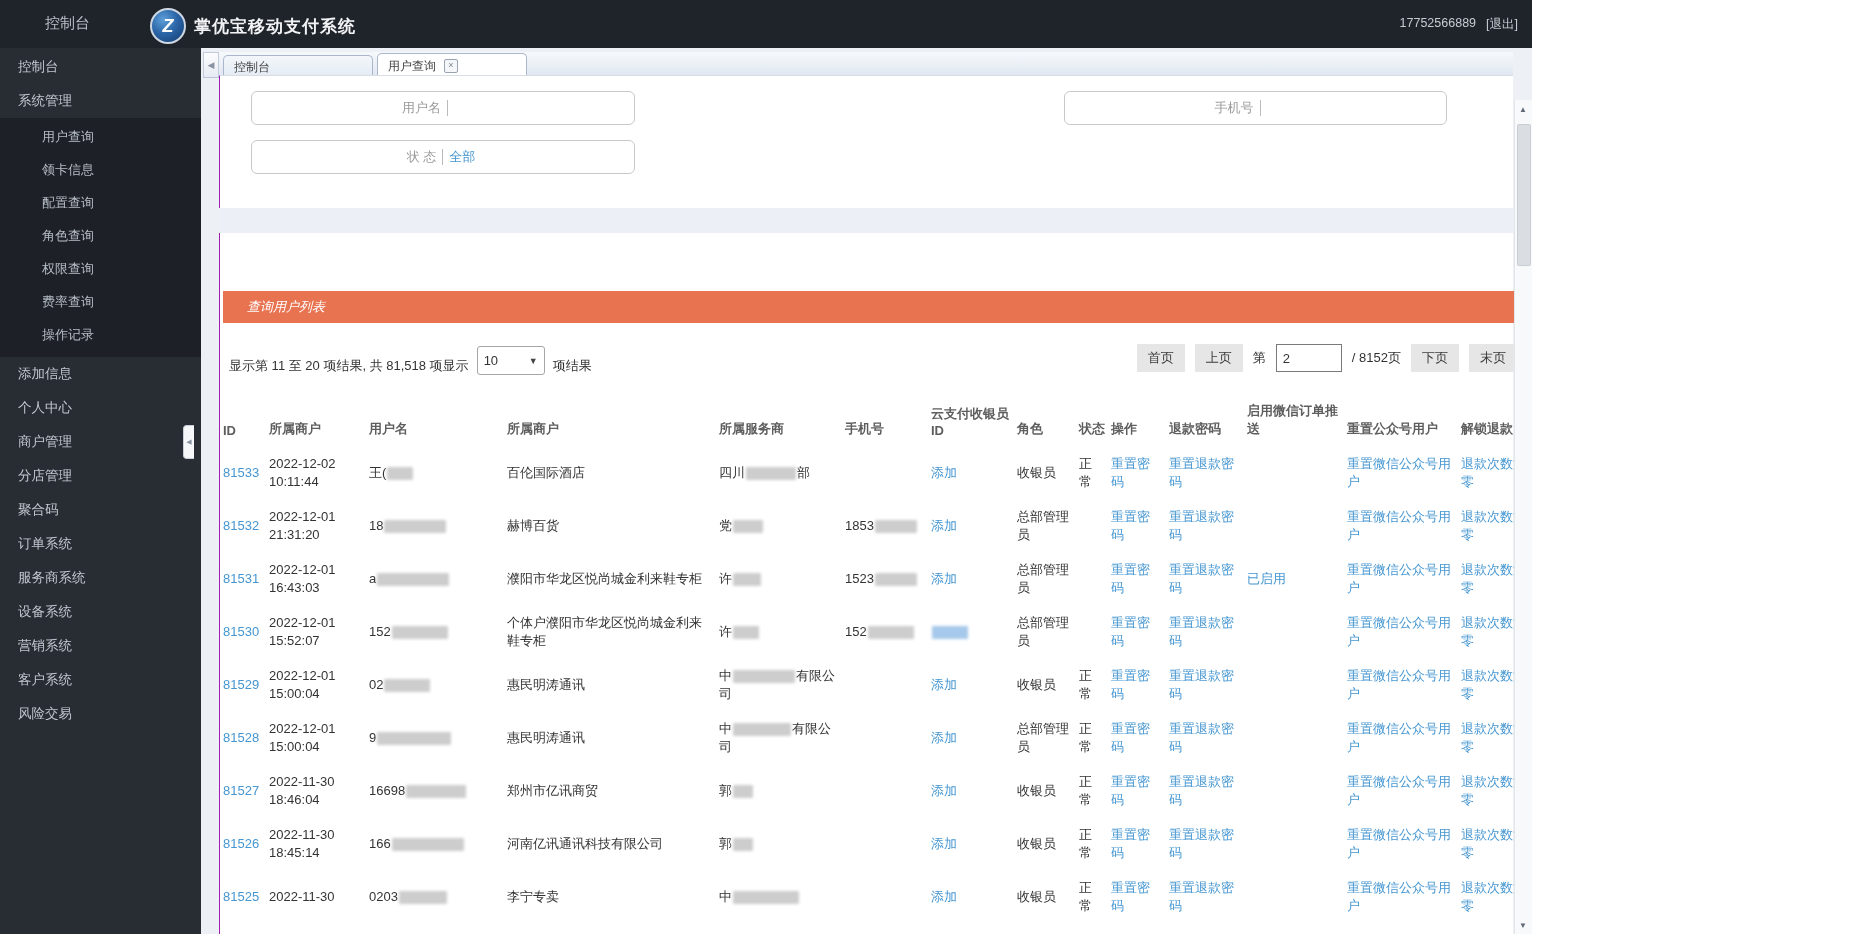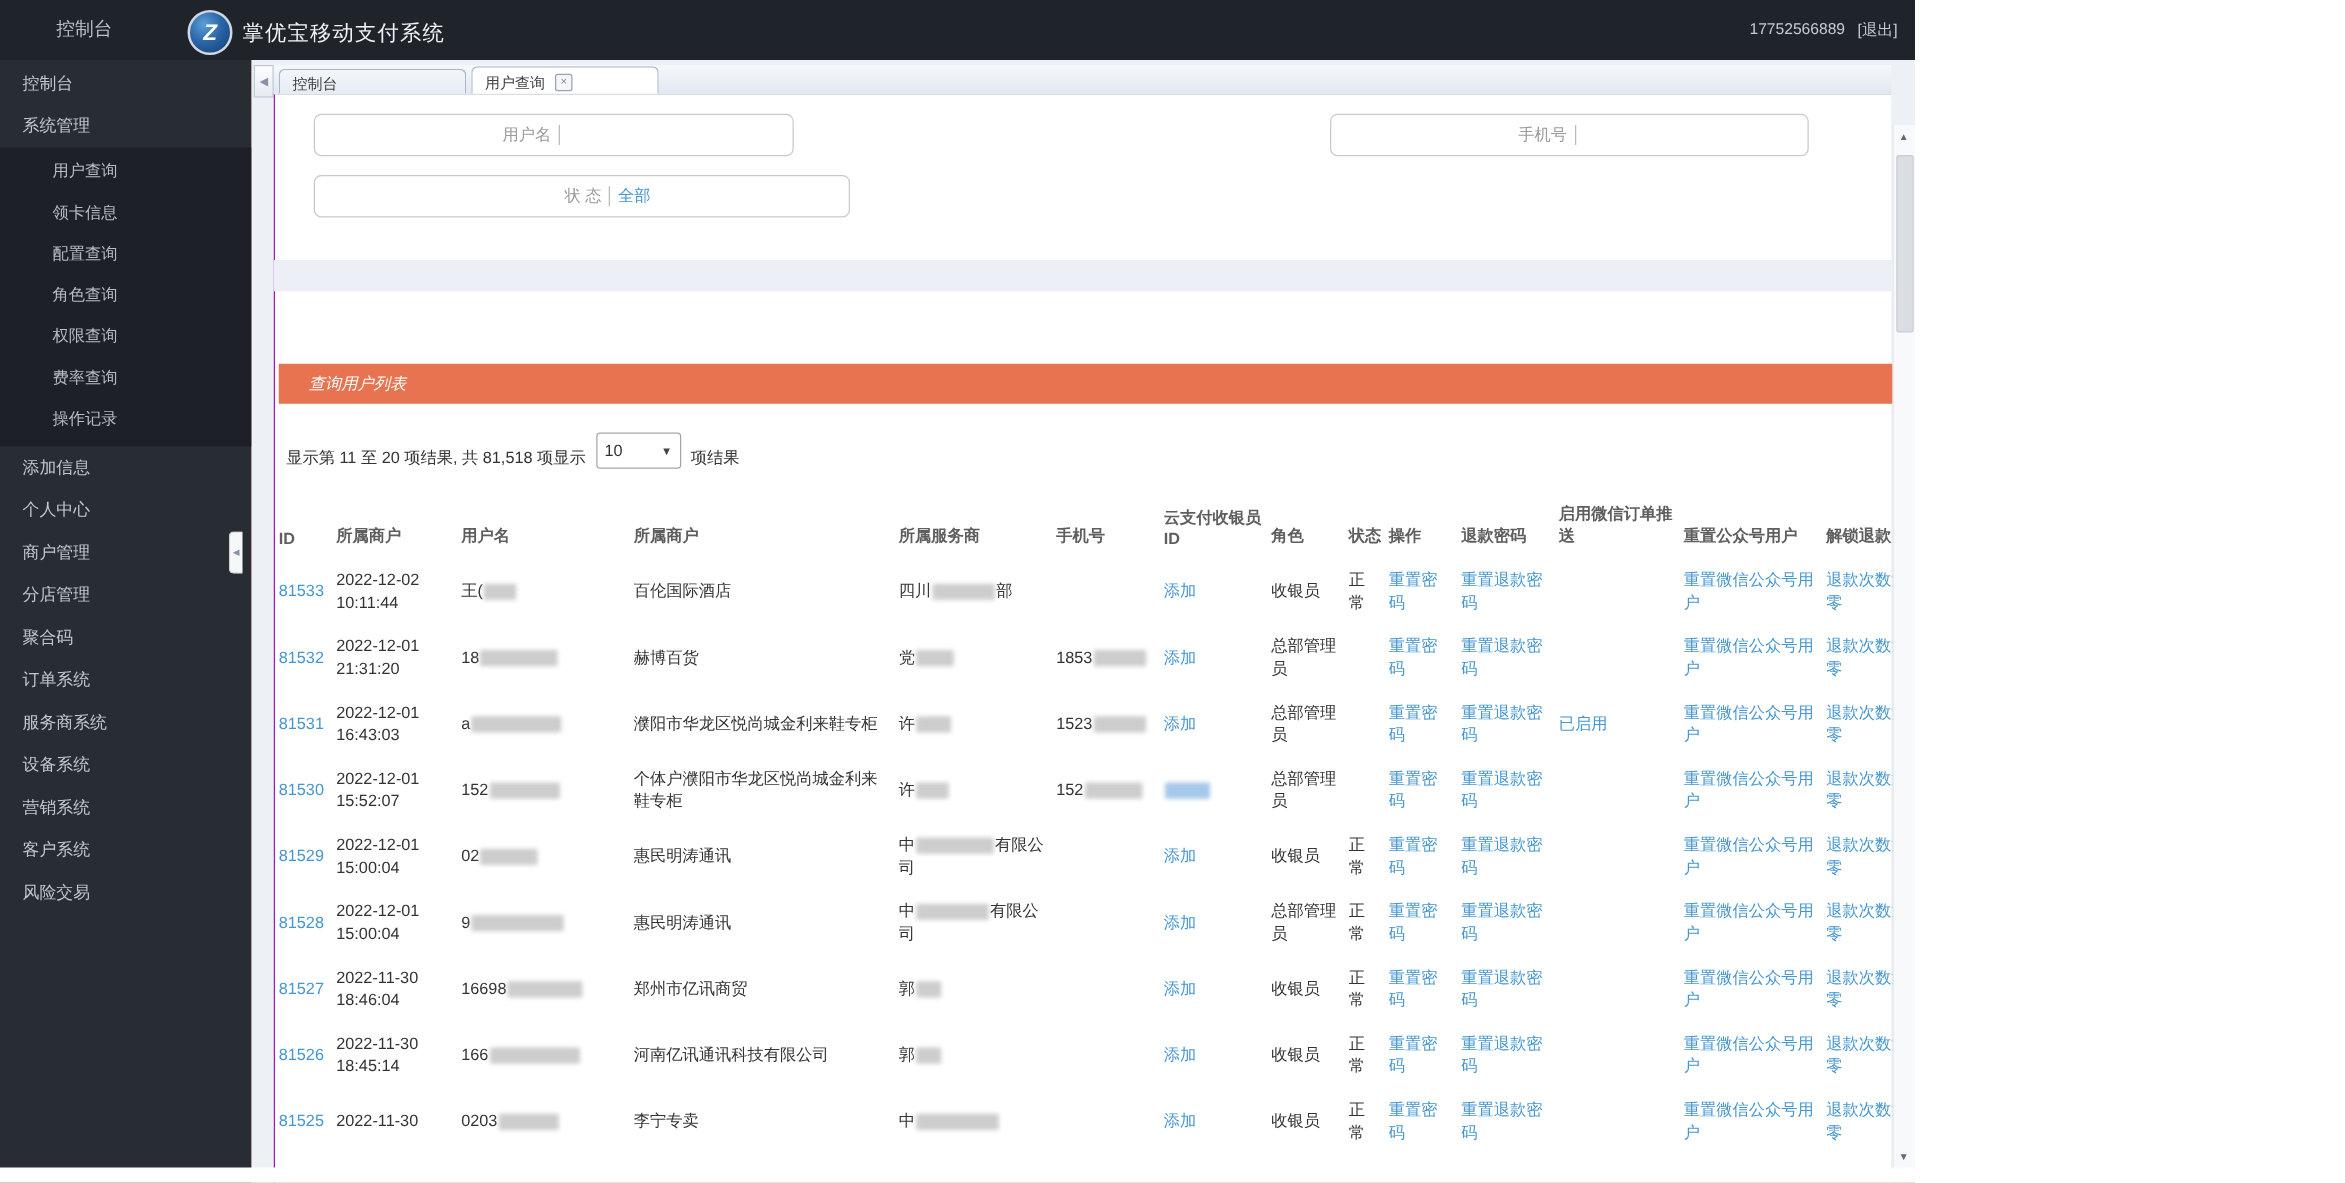--- a/index.html
+++ b/index.html
@@ -7,21 +7,21 @@
        font-family:"Liberation Sans","DejaVu Sans",sans-serif;background:#ef4444;font-size:13px;color:#333;}
 
   
   .topbar{position:absolute;left:0;top:0;width:100%;height:48px;background:#1f232a;z-index:30;}
   .topbar .console{position:absolute;left:45px;top:14px;font-size:15px;color:#b9bfc7;}
   .brand{position:absolute;left:150px;top:8px;display:flex;align-items:center;gap:8px;}
   .logo{width:32px;height:32px;border-radius:50%;
         background:radial-gradient(circle at 35% 30%, #5d9fd8 0%, #2c66a8 45%, #123c6e 100%);
         border:2px solid #cfd8e2;display:flex;align-items:center;justify-content:center;
         color:#fff;font-weight:bold;font-style:italic;font-size:18px;}
-  .brand .title{color:#f2f3f5;font-size:17px;font-weight:normal;letter-spacing:1px;}
+  .brand .title{color:#f2f3f5;font-size:17px;font-weight:bold;letter-spacing:1px;}
   .topbar-right{position:absolute;right:14px;top:16px;color:#c7ccd3;font-size:12.5px;display:flex;gap:10px;justify-content:flex-end;}
   .topbar-right .logout{cursor:pointer;}
 
   
   .sidebar{position:absolute;left:0;top:48px;width:201px;bottom:0;background:#282c33;z-index:20;padding-top:2px;}
   .si{height:34px;line-height:34px;padding-left:18px;color:#c2c8d1;font-size:13.5px;cursor:pointer;}
   .submenu{background:#1d2026;padding:2px 0 6px 0;}
   .si.sub{height:33px;line-height:33px;padding-left:42px;font-size:13px;color:#b7bdc6;}
 
   
@@ -157,41 +157,50 @@
             <span class="val"></span>
           </div>
           <div class="fld" style="left: 844px; width: 381px;">
             <span class="lbl">手机号</span>
             <span class="sep"></span>
             <span class="val"></span>
           </div>
         </div>
 
       <div class="frow" style="top:64px;">
-        <div class="fld" style="left:31px;width:382px;padding-left:45px;">
+        <div class="fld" style="left:31px;width:382px;">
           <span class="lbl">状 态</span>
           <span class="sep"></span>
           <span class="val">全部</span>
         </div>
       </div>
 
       <div class="gapband"></div>
 
       <div class="banner">
         <span>查询用户列表</span>
       </div>
 
       <div class="statsrow">
         <div class="stats-left">
           <span>显示第 11 至 20 项结果, 共 81,518 项显示</span>
           <span class="pp-select">
             <span>10</span>
             <span class="chev">▼</span>
           </span>
           <span>项结果</span>
+        </div>
+        <div class="pager">
+          <span class="pbtn">首页</span>
+          <span class="pbtn">上页</span>
+          <span>第</span>
+          <span class="pinput">2</span>
+          <span>/ 8152页</span>
+          <span class="pbtn">下页</span>
+          <span class="pbtn">末页</span>
         </div>
       </div>
 
       <div class="tablewrap">
         <div class="trow thead" id="table-head">
             <div class="th">ID</div>
             <div class="th">所属商户</div>
             <div class="th">用户名</div>
             <div class="th">所属商户</div>
             <div class="th">所属服务商</div>

